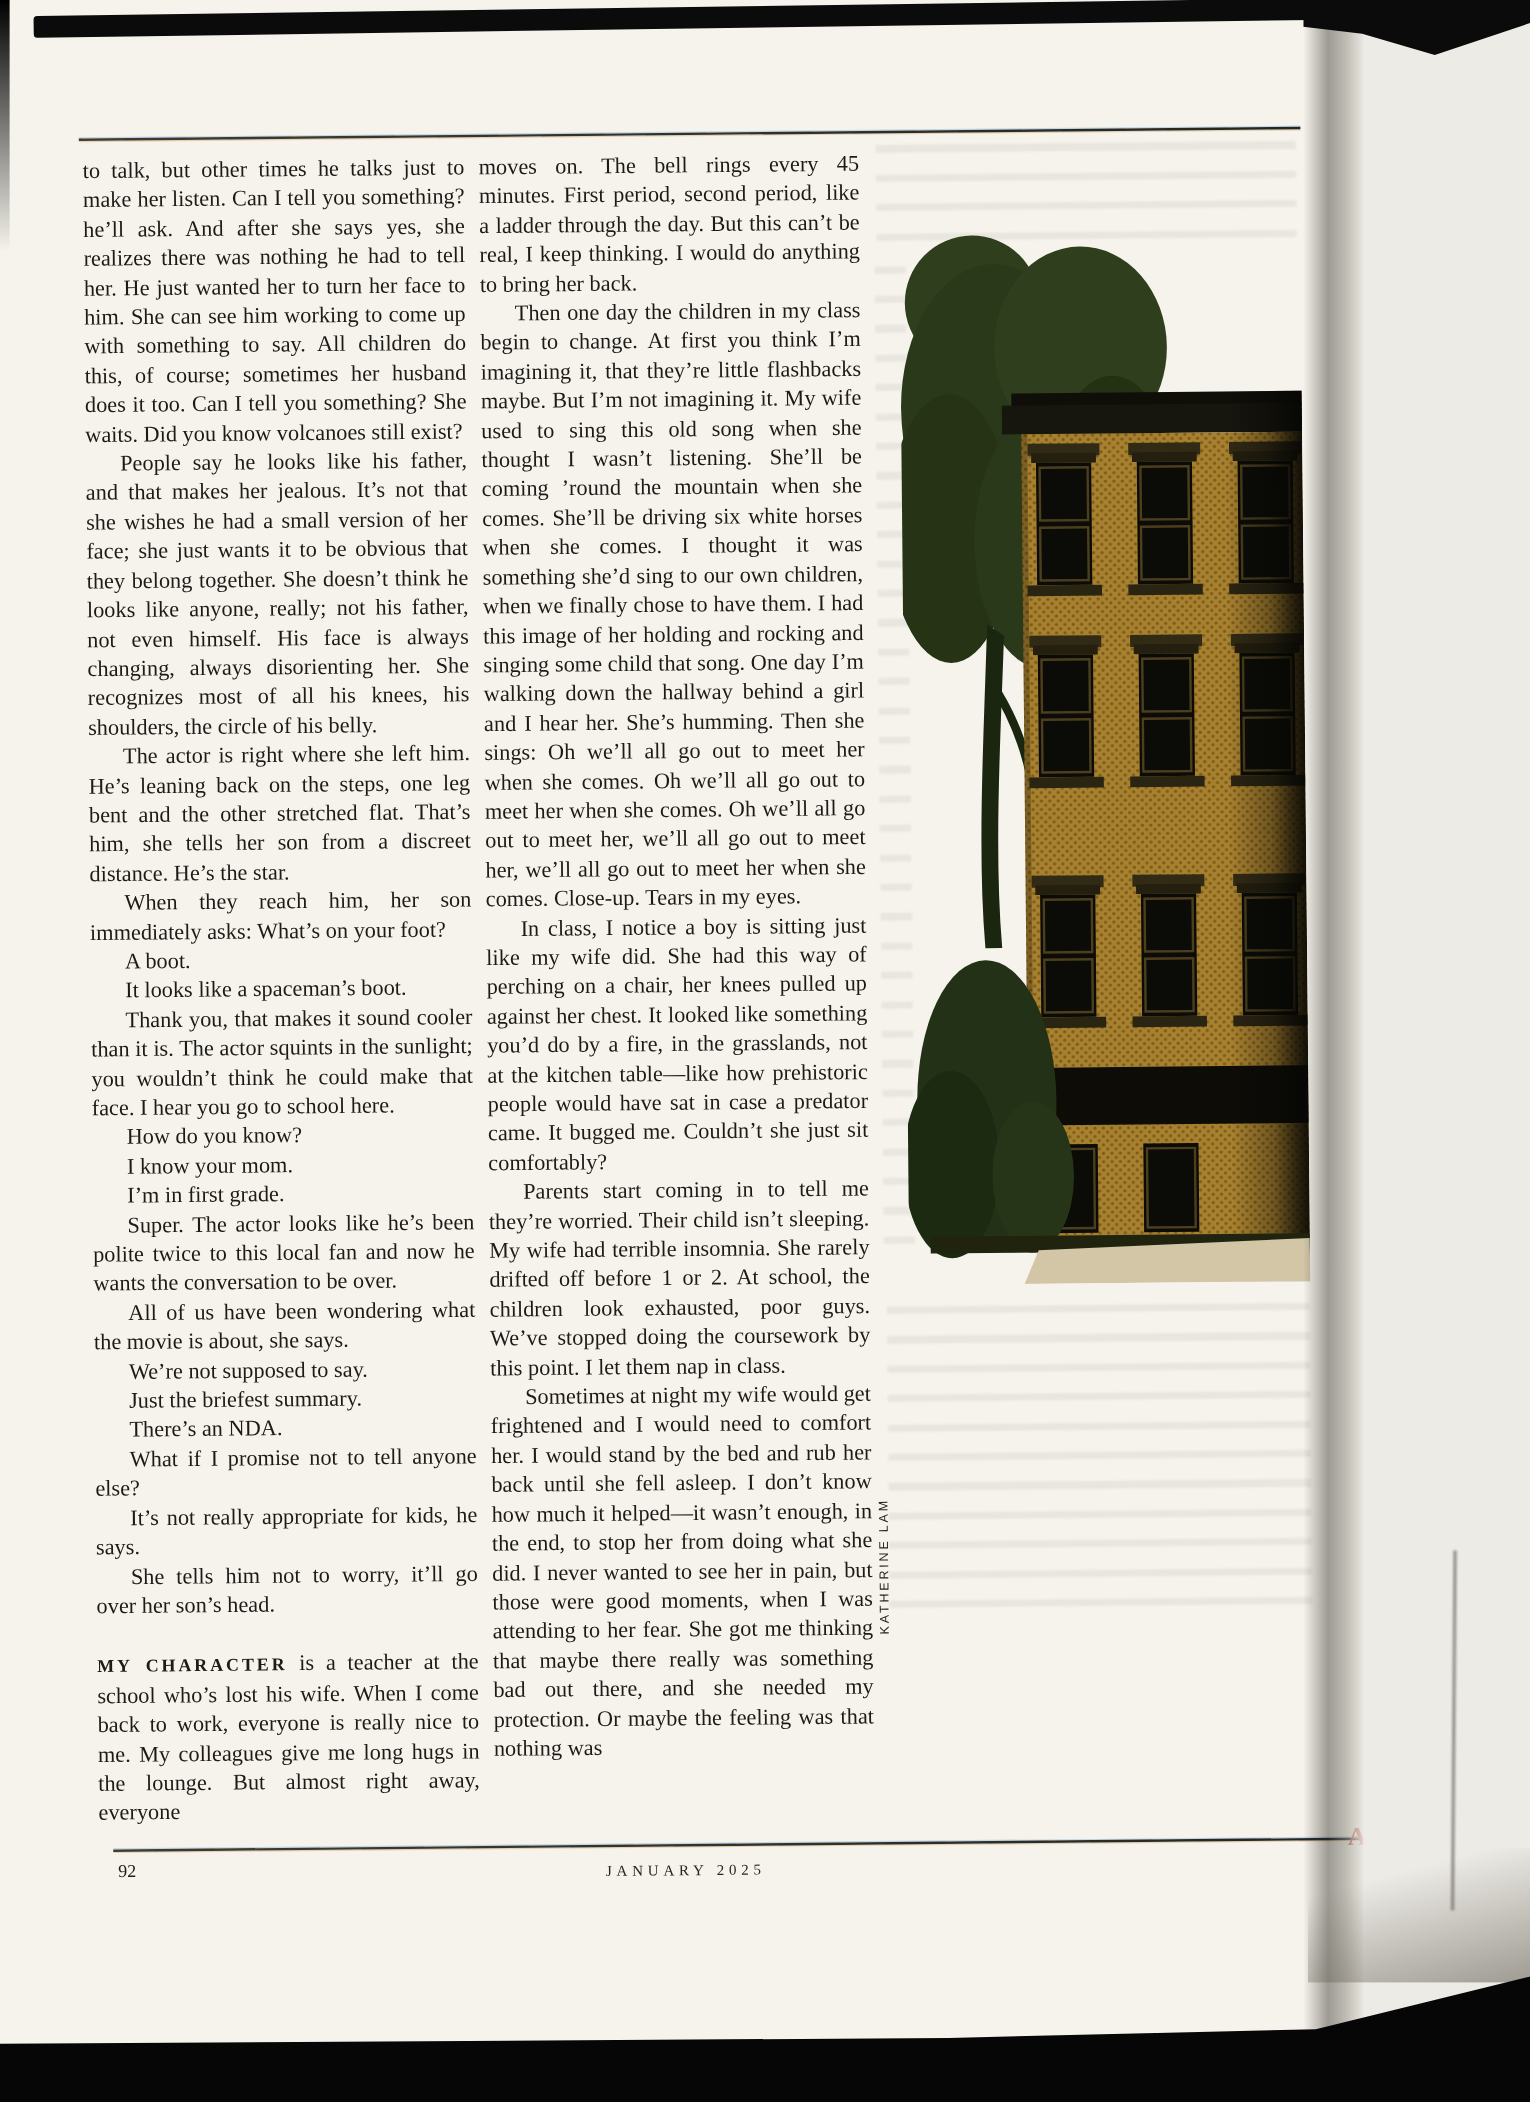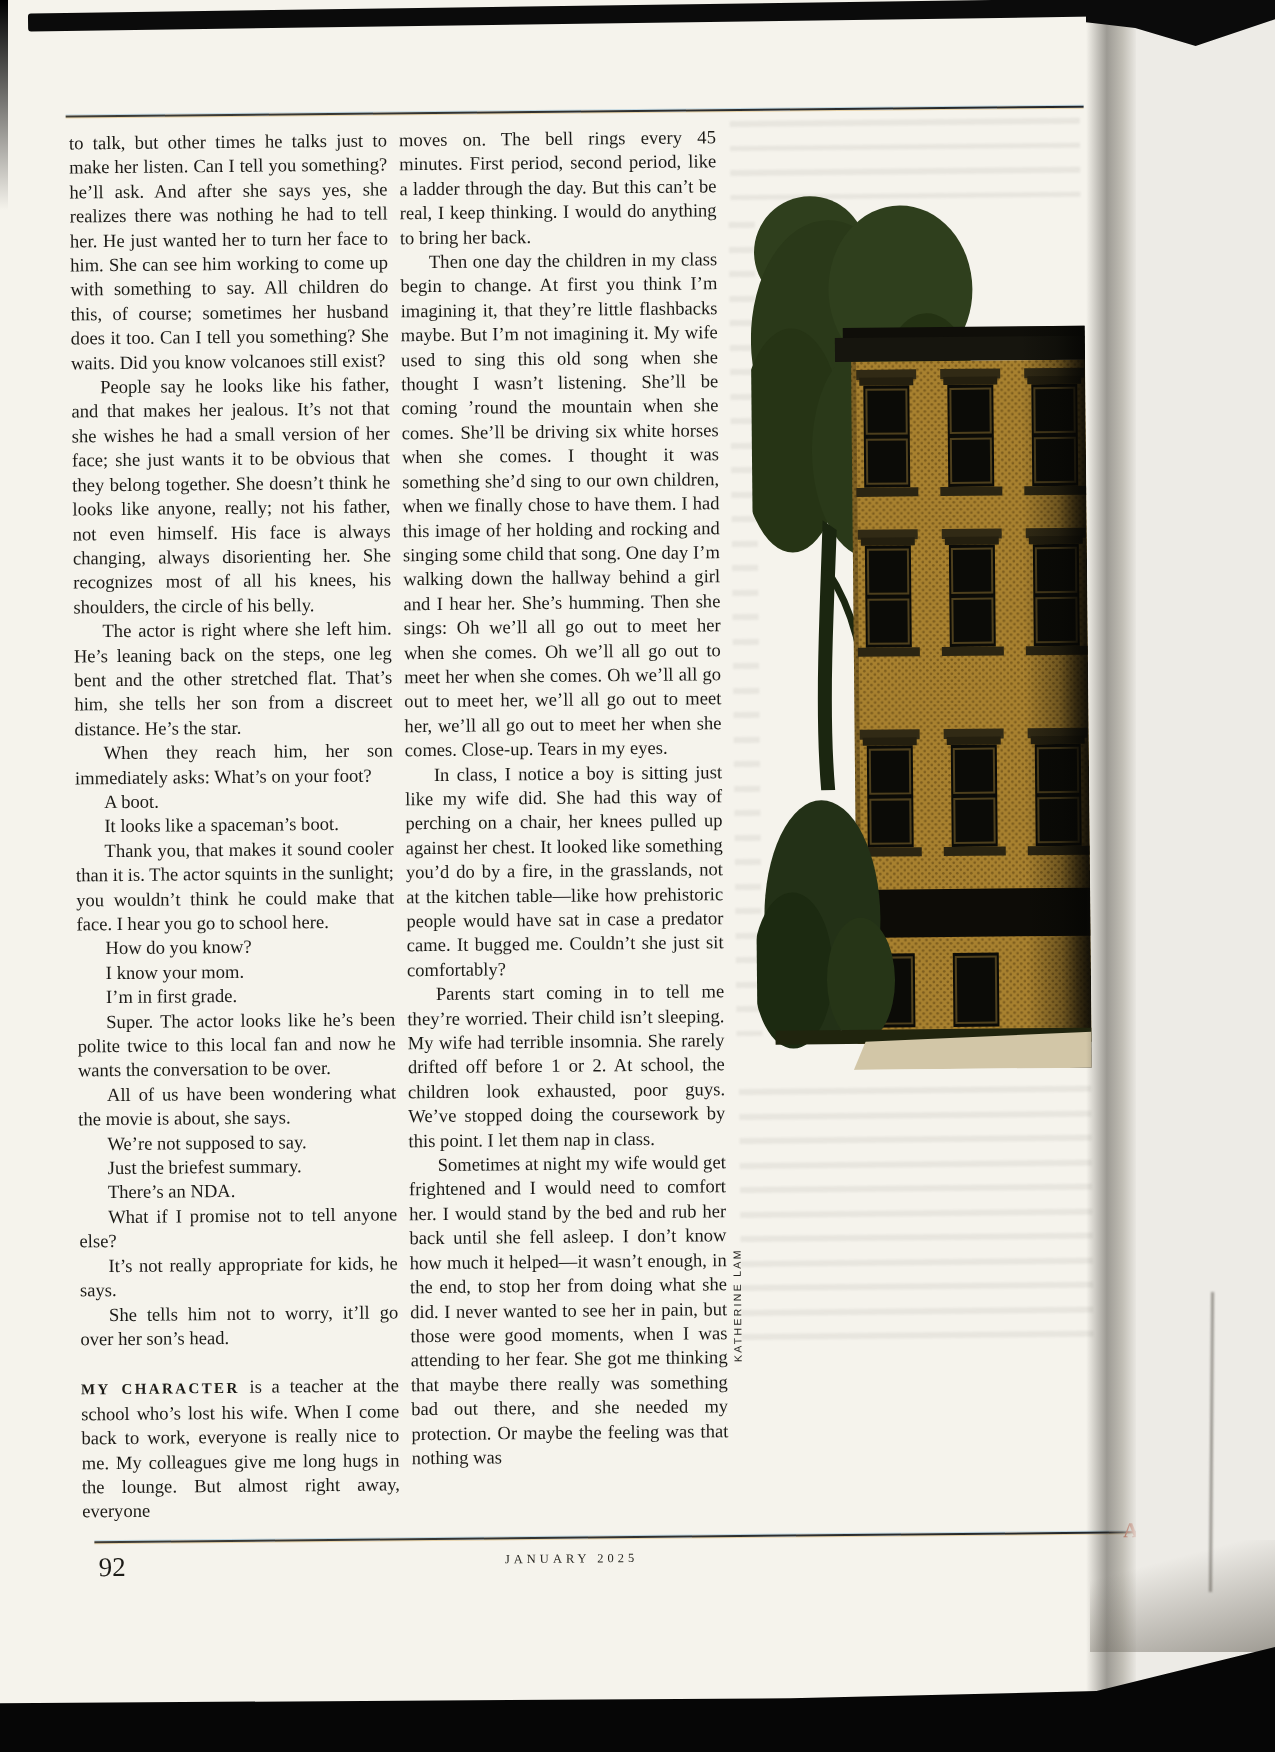--- a/index.html
+++ b/index.html
@@ -20,21 +20,21 @@
   
   .col{width:318px;color:#1c1b17;font-size:18.6px;line-height:24.4px;
        text-align:justify;}
   .col-left{left:76px;top:126px;}
   .col-right{left:406px;top:126px;width:317px;}
   .para{margin:0;text-indent:1.55em;}
   .noindent{text-indent:0;}
   .section{margin-top:25px;text-indent:0;}
   .lead{font-weight:bold;font-size:15px;letter-spacing:2.4px;}
   
-  .page-num{left:92px;top:1547px;font-size:27px;color:#1d1c18;}
+  .page-num{left:92px;top:1547px;font-size:15px;color:#1d1c18;}
   .footer-center{left:0;top:1551px;width:1130px;text-align:center;
                  font-size:12.5px;letter-spacing:4px;color:#26251f;}
   .corner-mark{left:1117px;top:1523px;font-size:21px;font-weight:bold;color:#c0391b;}
   
   .credit{left:727px;top:1243px;height:120px;writing-mode:vertical-rl;
           transform:rotate(180deg);font-family:"Liberation Sans",sans-serif;
           font-size:10.5px;letter-spacing:2.3px;color:#23221e;}
   
   .ghost{opacity:.12;filter:blur(.8px);
     background:repeating-linear-gradient(180deg,

